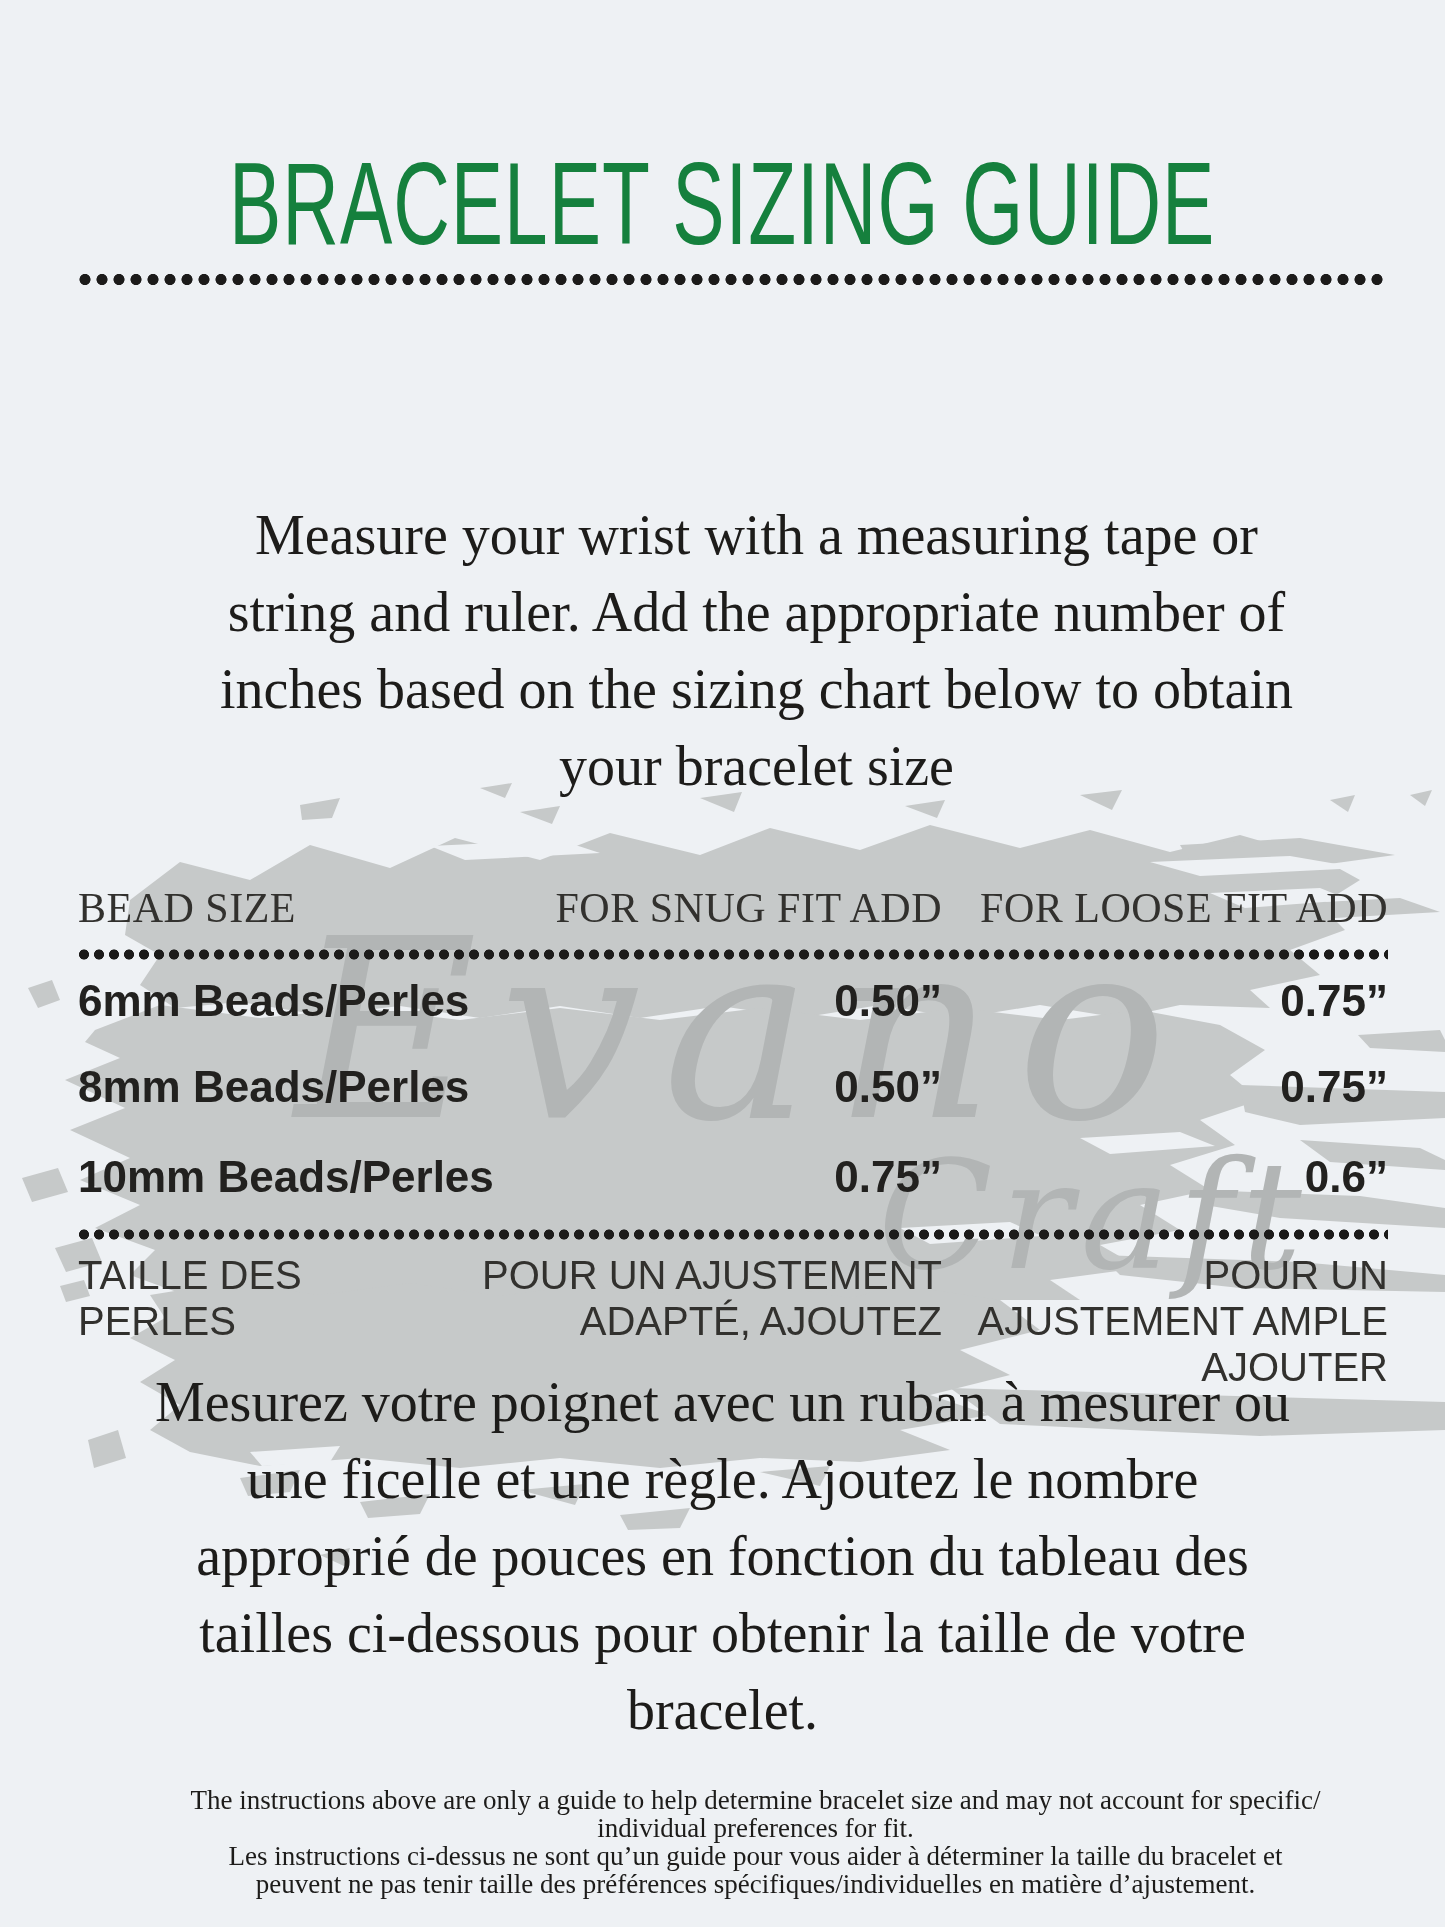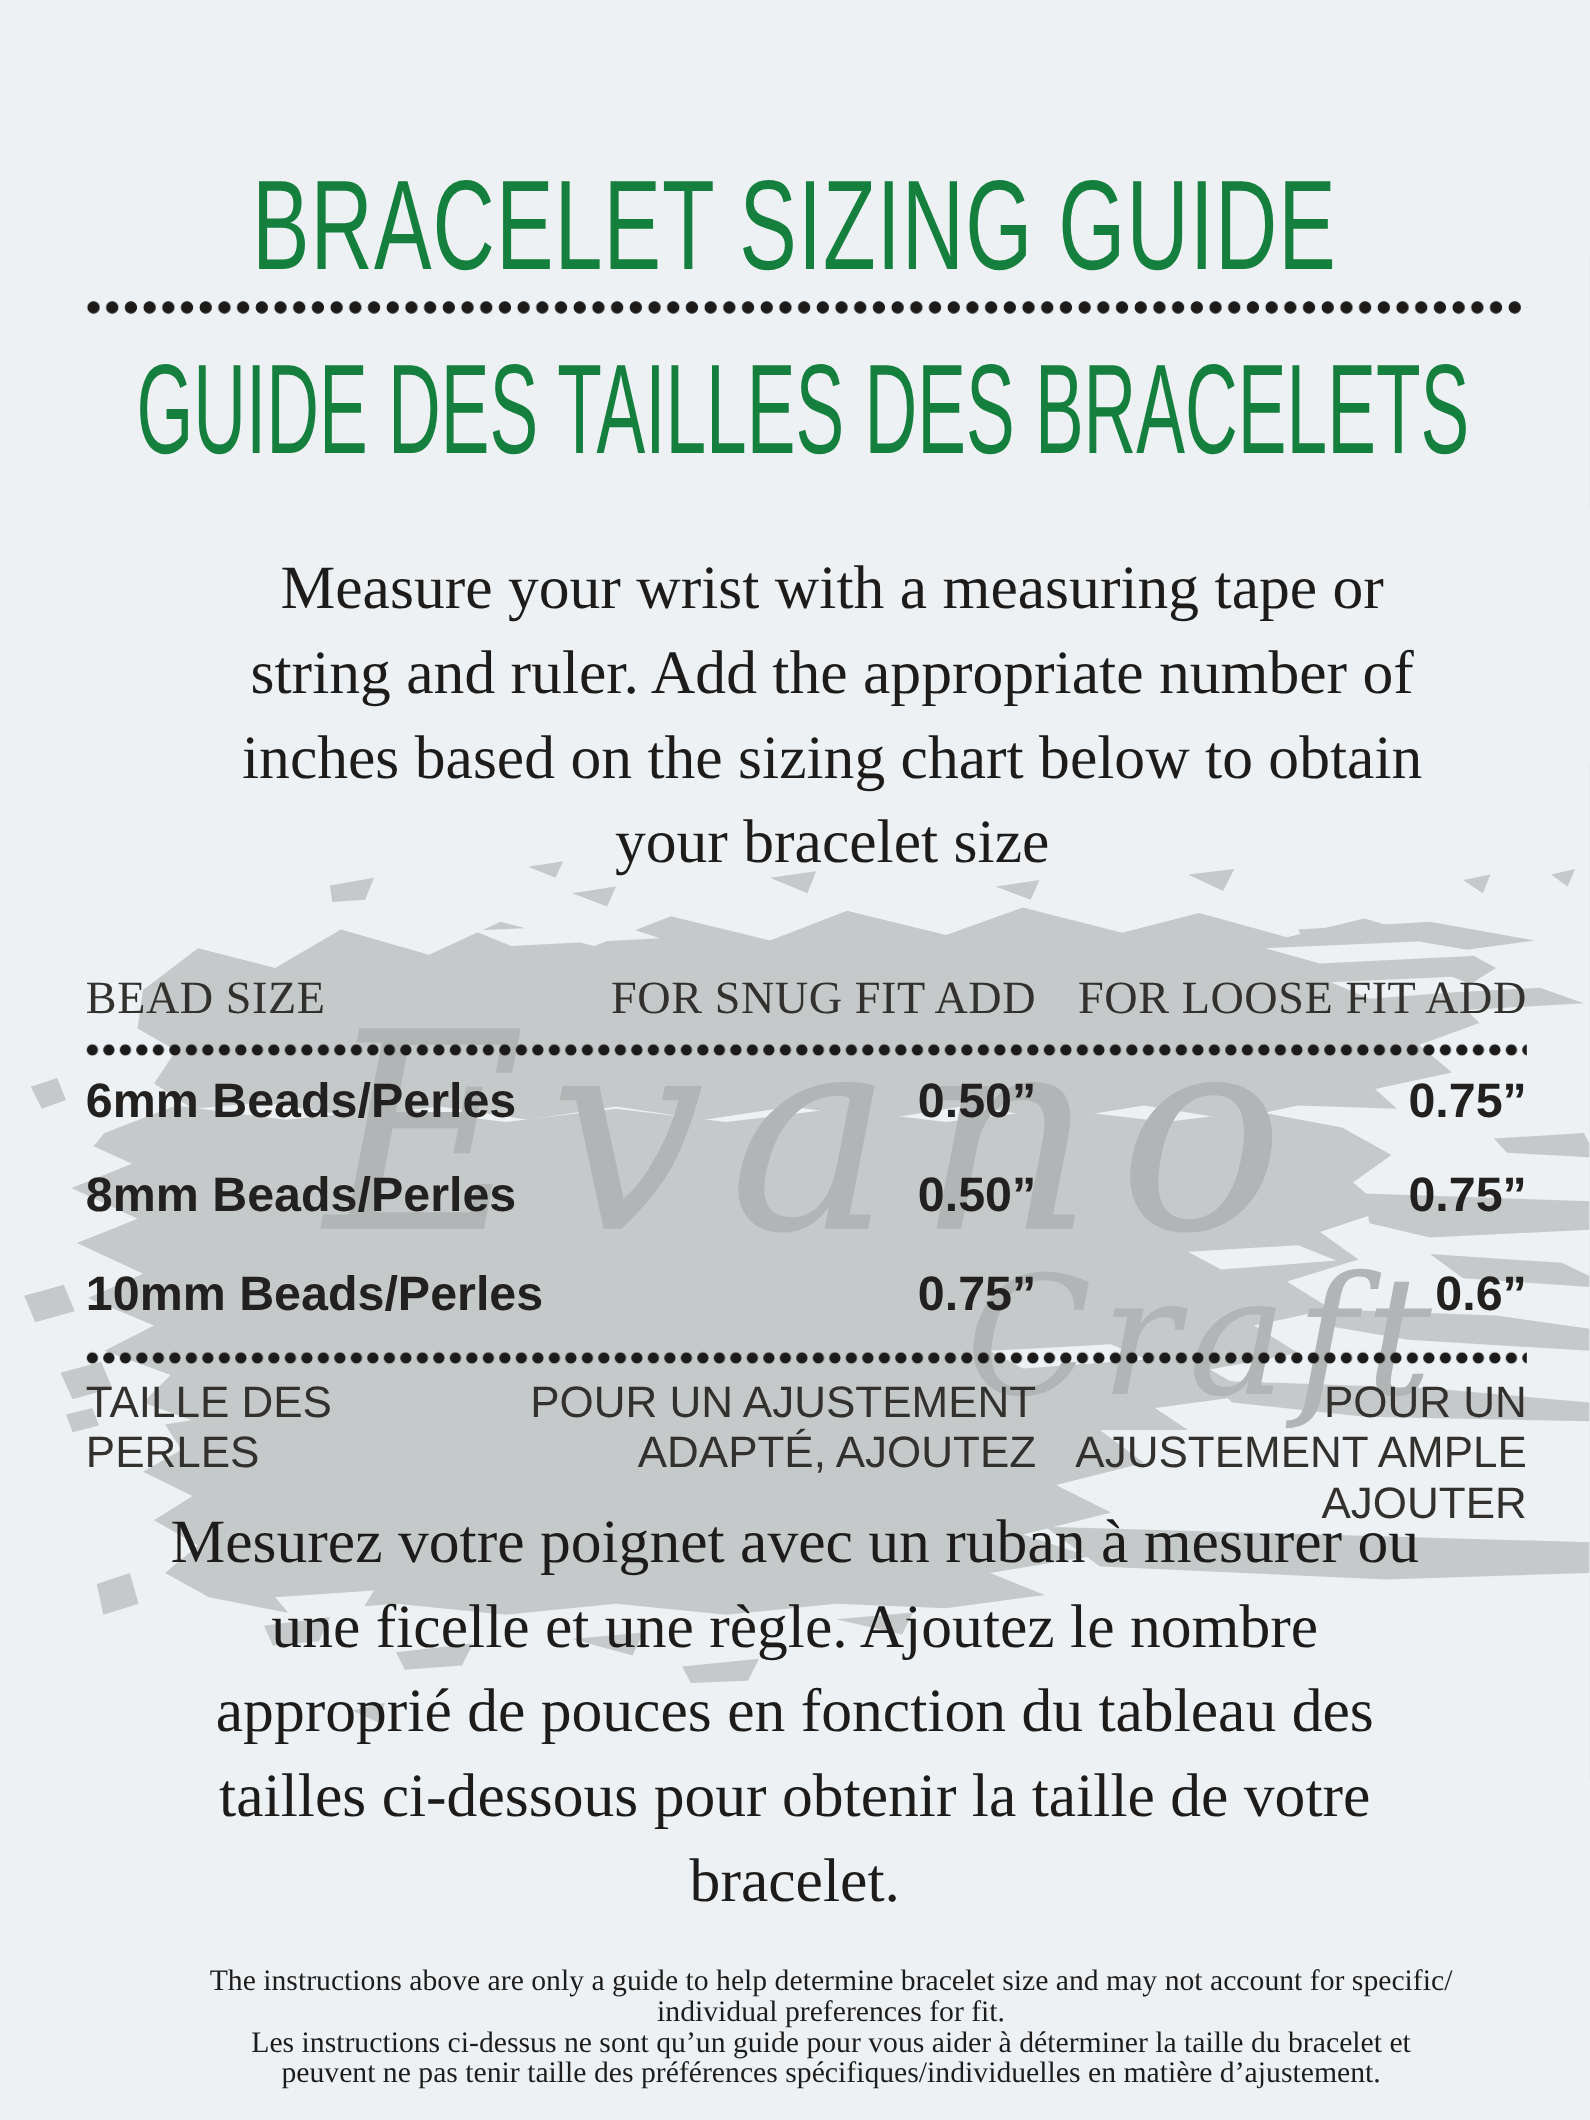--- a/index.html
+++ b/index.html
@@ -163,21 +163,20 @@
       <polygon points="900,1228 1010,1222 1042,1236 930,1244"></polygon>
       <polygon points="250,1452 340,1446 330,1462 262,1466"></polygon>
     </g>
   </svg>
 
   <div class="watermark wm-evano">Evano</div>
   <div class="watermark wm-craft">Craft</div>
 
   <h1 class="title title-en"><span class="squeeze">BRACELET SIZING GUIDE</span></h1>
   <div class="divider divider-lg divider-1"></div>
-  <h2 class="title title-fr"><span class="squeeze">GUIDE DES TAILLES DES BRACELETS</span></h2>
 
   <div class="para para-en">
     <div class="pline">Measure your wrist with a measuring tape or</div>
     <div class="pline">string and ruler. Add the appropriate number of</div>
     <div class="pline">inches based on the sizing chart below to obtain</div>
     <div class="pline">your bracelet size</div>
   </div>
 
   <div class="tgrid thead-en">
     <div class="c c1">BEAD SIZE</div>

